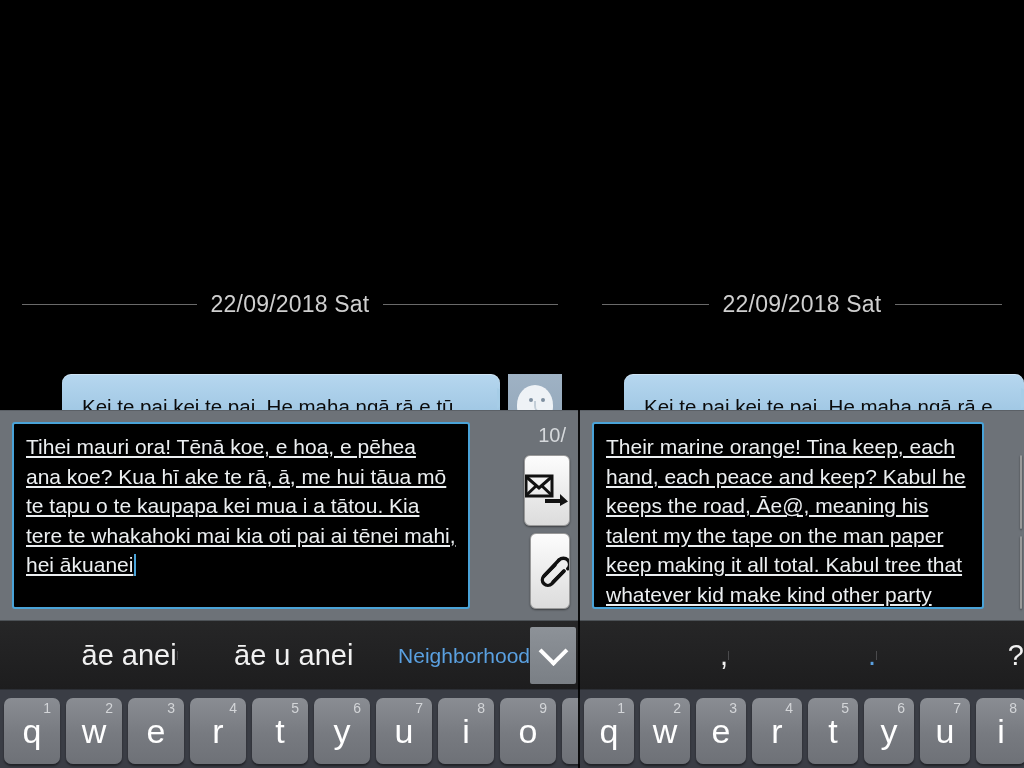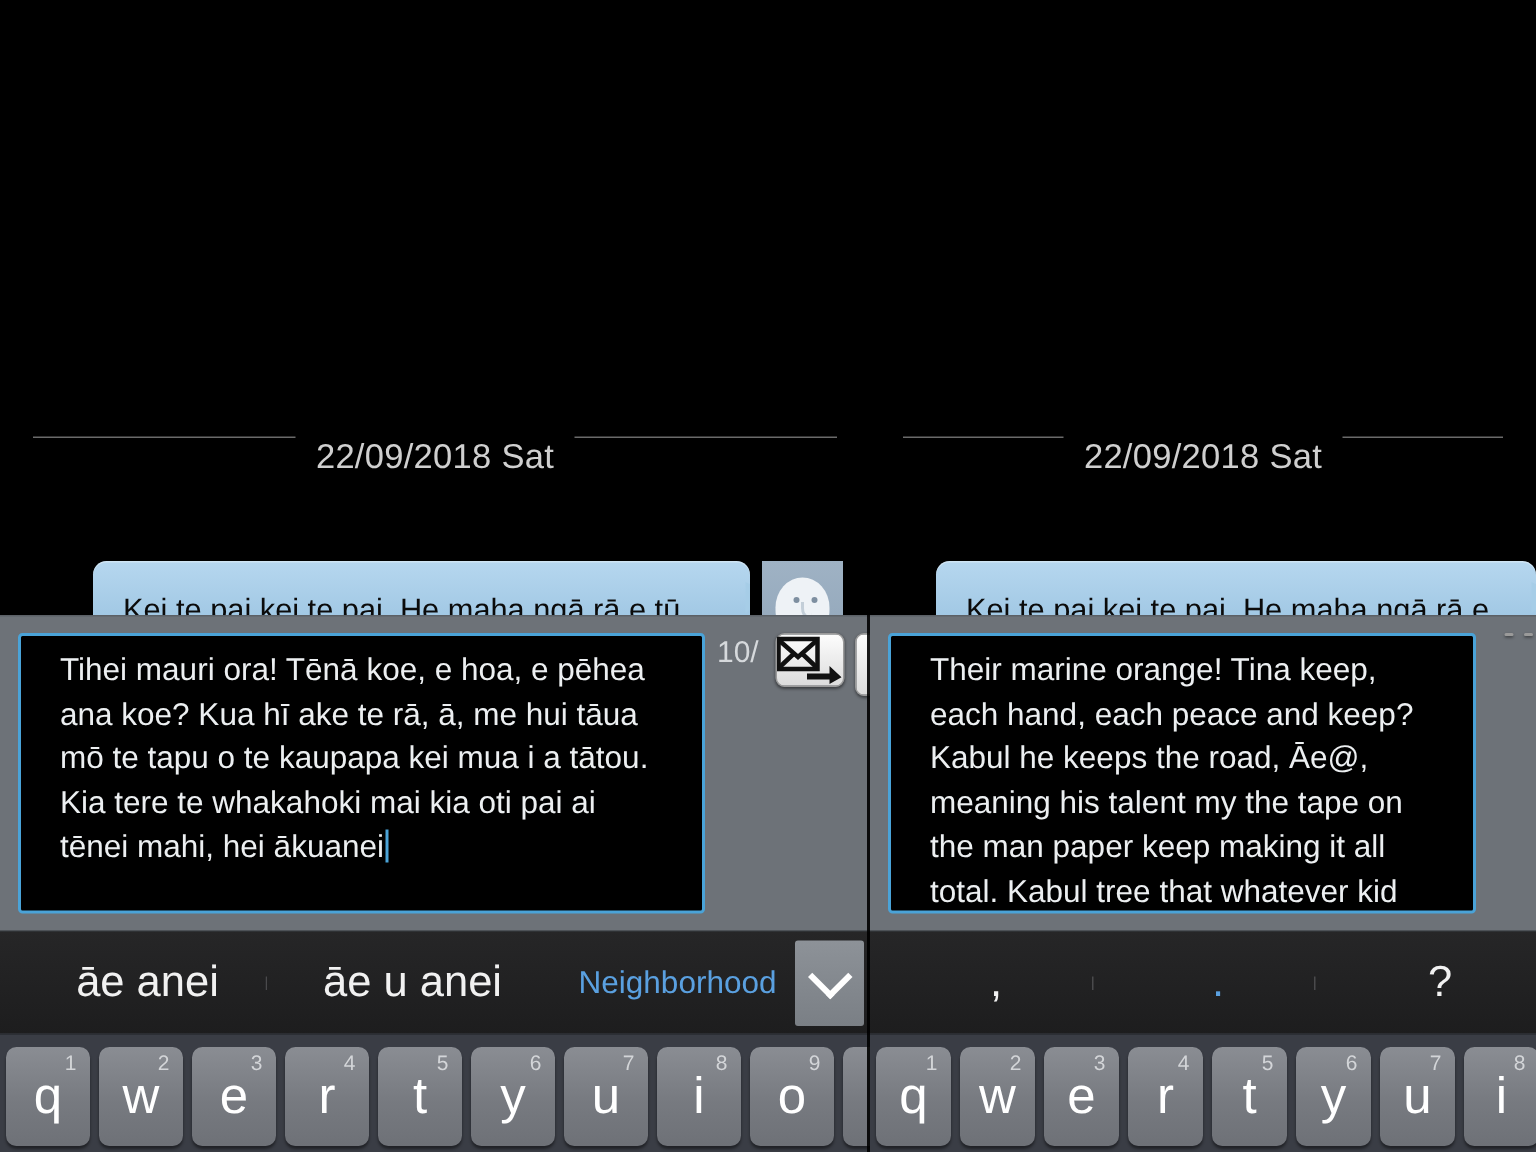--- a/index.html
+++ b/index.html
@@ -39,21 +39,21 @@
     bottom: 358px;
     background: #000000;
     overflow: hidden;
   }
   .date-divider {
     position: absolute;
     left: 0;
     right: 0;
     bottom: 92px;
     display: flex;
-    align-items: flex-start;
+    align-items: center;
     gap: 14px;
     padding: 0 22px;
     box-sizing: border-box;
   }
   .date-divider .rule {
     flex: 1 1 auto;
     height: 1px;
     background: #6a6a6a;
   }
   .date-divider .date-label {
@@ -151,40 +151,41 @@
     border-top: 1px solid #5b6066;
   }
   .compose-input {
     flex: 1 1 auto;
     background: #000000;
     border: 2px solid #4aa3d8;
     border-radius: 3px;
     color: #eceff1;
     font-size: 21px;
     line-height: 29.5px;
-    padding: 8px 26px;
+    padding: 8px 12px;
     box-sizing: border-box;
     overflow: hidden;
     position: relative;
     white-space: normal;
+    text-decoration: underline;
   }
   .compose-input .caret {
     display: inline-block;
     width: 2px;
     height: 22px;
     background: #4aa3d8;
     vertical-align: -4px;
     margin-left: 1px;
   }
   .compose-side {
     flex: 0 0 auto;
     width: 92px;
     display: flex;
-    flex-direction: row;
-    align-items: flex-start;
+    flex-direction: column;
+    align-items: flex-end;
     gap: 7px;
     position: relative;
   }
   .char-counter {
     color: #d6d9dc;
     font-size: 20px;
     text-align: right;
     padding-right: 4px;
     height: 26px;
     line-height: 26px;
@@ -209,21 +210,21 @@
     bottom: 78px;
     height: 70px;
     background: linear-gradient(180deg, #262627 0%, #1d1d1e 100%);
     border-top: 1px solid #4d5257;
     display: flex;
     align-items: center;
     box-sizing: border-box;
   }
   .sugg {
     flex: 1 1 0;
-    text-align: center;
+    text-align: right;
     color: #f1f1f1;
     font-size: 29px;
     position: relative;
     white-space: nowrap;
     overflow: hidden;
     padding-left: 20px;
   }
   .sugg.small { font-size: 21px; }
   .sugg.highlight { color: #5aa0e0; }
   .sugg + .sugg::before {

